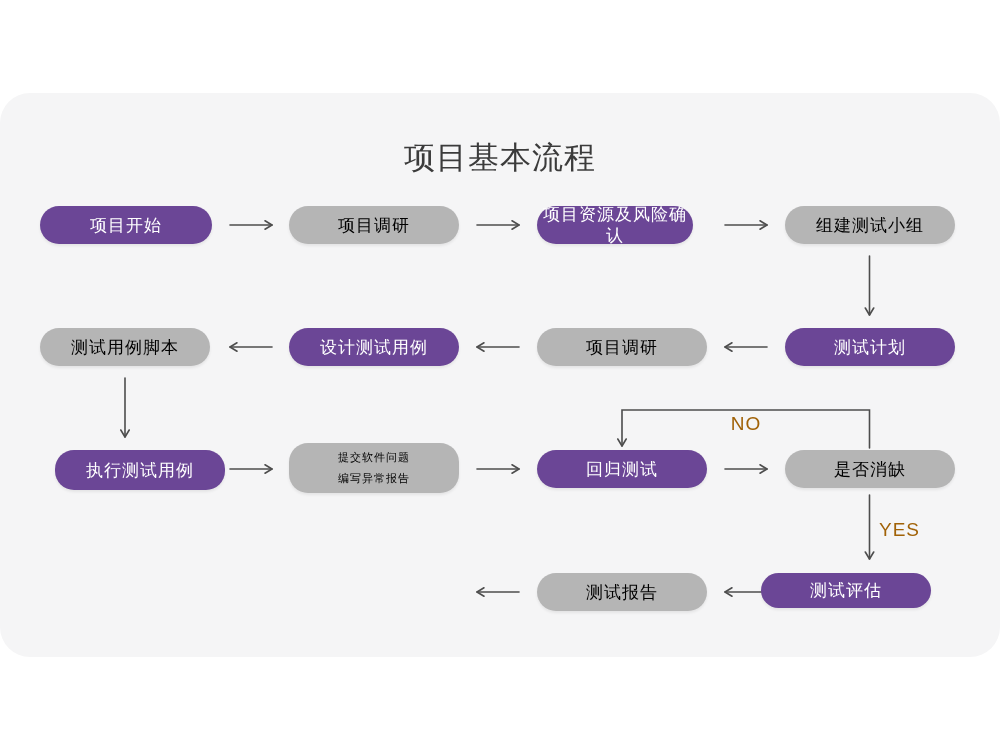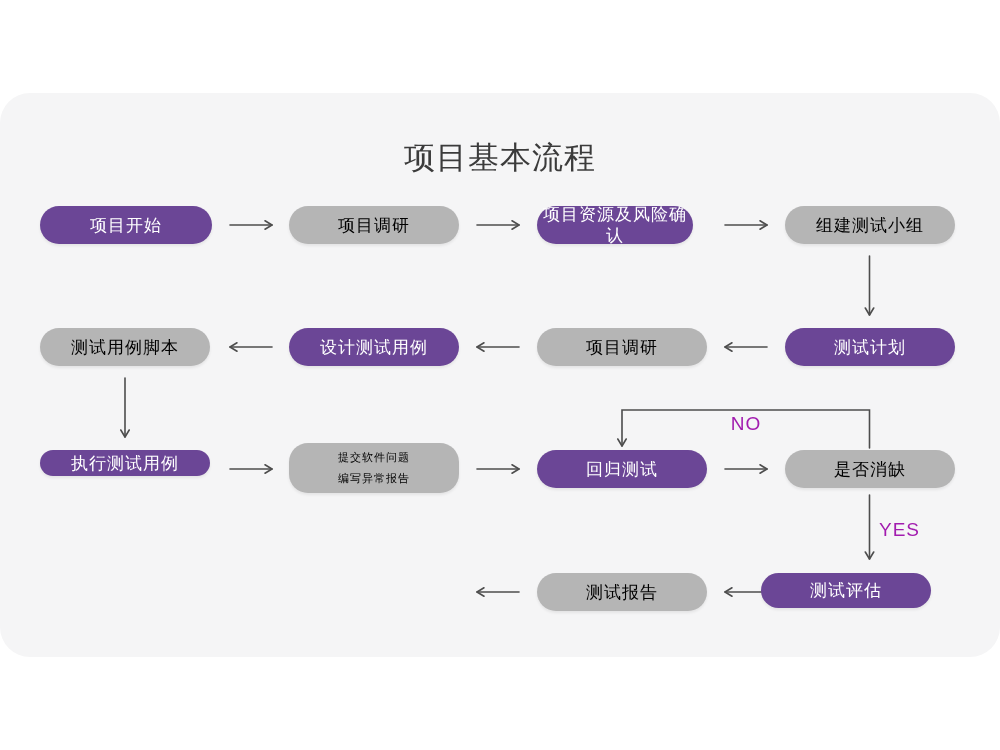--- a/index.html
+++ b/index.html
@@ -8,21 +8,21 @@
   .card{position:absolute;left:0;top:93px;width:1000px;height:564px;background:#f5f5f6;border-radius:30px;}
   .title{position:absolute;left:0;top:141px;width:1000px;margin:0;text-align:center;
          font-size:31px;line-height:34px;font-weight:500;color:#3b3b3b;letter-spacing:1px;}
   .node{position:absolute;display:flex;align-items:center;justify-content:center;
         border-radius:19px;font-size:17px;letter-spacing:1px;text-align:center;
         box-shadow:0 2px 3px rgba(0,0,0,0.07);}
   .node span{white-space:pre-line;line-height:21px;}
   .node.primary{background:#6B4696;color:#ffffff;}
   .node.muted{background:#B5B5B5;color:#000000;}
   .arrows{position:absolute;left:0;top:0;width:1000px;height:750px;pointer-events:none;}
-  .edge-label{position:absolute;font-size:19px;line-height:22px;color:#a21caf;letter-spacing:1px;}
+  .edge-label{position:absolute;font-size:19px;line-height:22px;color:#a16207;letter-spacing:1px;}
   .edge-label.no{left:700px;top:413px;width:92px;text-align:center;}
   .edge-label.yes{left:879px;top:519px;}
 </style>
 </head>
 <body>
 
 <div class="stage">
 
   <div class="card"></div>
 
@@ -80,21 +80,21 @@
   <div class="node primary" style="left:289px;top:328px;width:170px;height:38px">
     <span>设计测试用例</span>
   </div>
   <div class="node muted" style="left:537px;top:328px;width:170px;height:38px">
     <span>项目调研</span>
   </div>
   <div class="node primary" style="left:785px;top:328px;width:170px;height:38px">
     <span>测试计划</span>
   </div>
 
-  <div class="node primary" style="left:40px;top:450px;width:170px;height:26px">
+  <div class="node primary" style="left:55px;top:450px;width:170px;height:40px">
     <span>执行测试用例</span>
   </div>
   <div class="node muted" style="left:289px;top:443px;width:170px;height:50px;font-size:11px">
     <span>提交软件问题
 编写异常报告</span>
   </div>
   <div class="node primary" style="left:537px;top:450px;width:170px;height:38px">
     <span>回归测试</span>
   </div>
   <div class="node muted" style="left:785px;top:450px;width:170px;height:38px">

